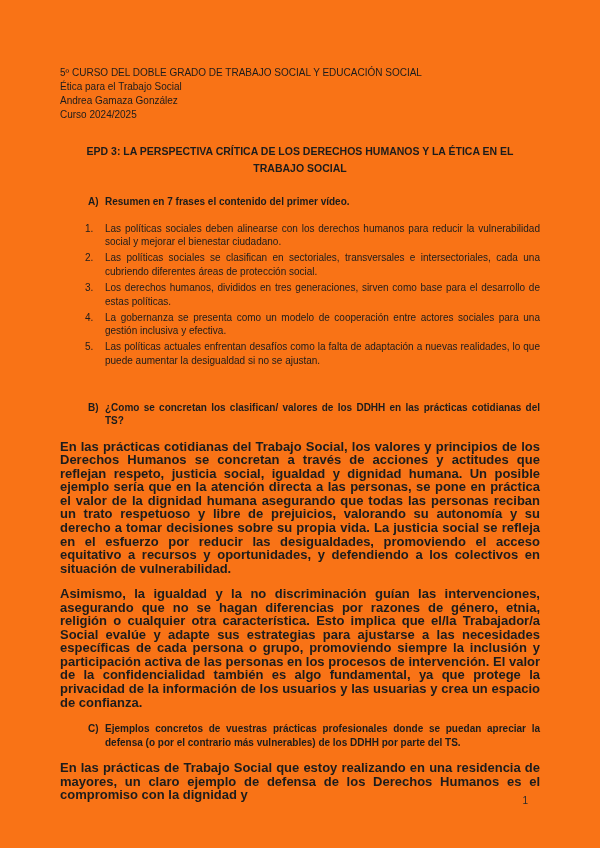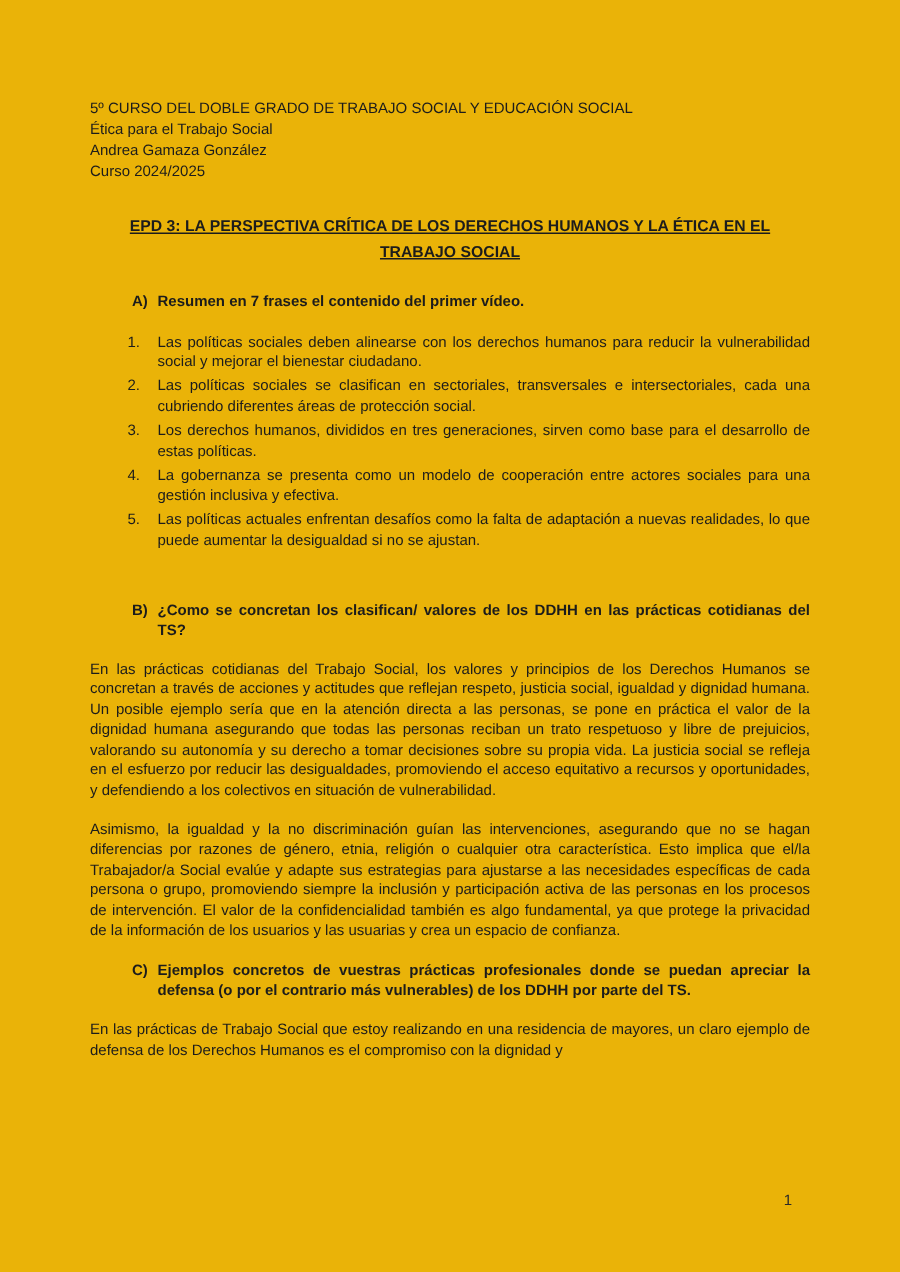--- a/index.html
+++ b/index.html
@@ -6,40 +6,39 @@
   body {
     background: #ffffff;
     font-family: "Liberation Sans", sans-serif;
     -webkit-font-smoothing: antialiased;
   }
   .page {
     position: relative;
     width: 600px;
     height: 848px;
     margin: 0 auto;
-    background: #eab308;
+    background: #f97316;
     color: #1c1c1c;
     box-sizing: border-box;
     padding: 66px 60px 0 60px;
     overflow: hidden;
   }
   .hdr-line {
     font-size: 10px;
     line-height: 14px;
     font-weight: normal;
   }
   .doc-title {
     margin-top: 21px;
     text-align: center;
     font-weight: bold;
     font-size: 10.5px;
     line-height: 16.5px;
   }
   .doc-title .t-line {
-    text-decoration: underline;
     display: inline;
   }
   .sec-heading {
     display: flex;
     font-weight: bold;
     font-size: 10px;
     line-height: 13.6px;
     text-align: justify;
   }
   .sec-heading .lbl { flex: 0 0 17px; margin-left: 28px; }
@@ -51,24 +50,25 @@
   .list-item {
     display: flex;
     font-size: 10px;
     line-height: 13.6px;
     text-align: justify;
     margin-top: 2.5px;
   }
   .list-item .num { flex: 0 0 20px; margin-left: 25px; }
   .list-item .txt { flex: 1; }
   .para {
-    font-size: 10px;
+    font-size: 13px;
     line-height: 13.55px;
     text-align: justify;
     margin-top: 12px;
+    font-weight: bold;
   }
   .page-number {
     position: absolute;
     top: 795px;
     right: 72px;
     font-size: 10px;
     line-height: 12px;
     color: #2a2a2a;
   }
 </style>

